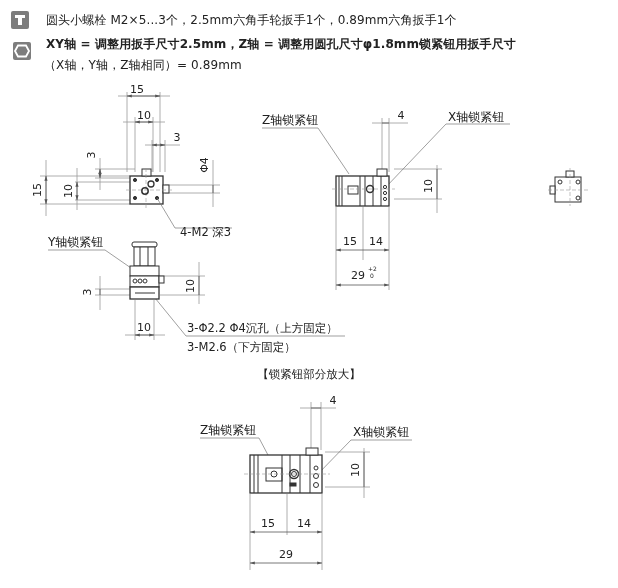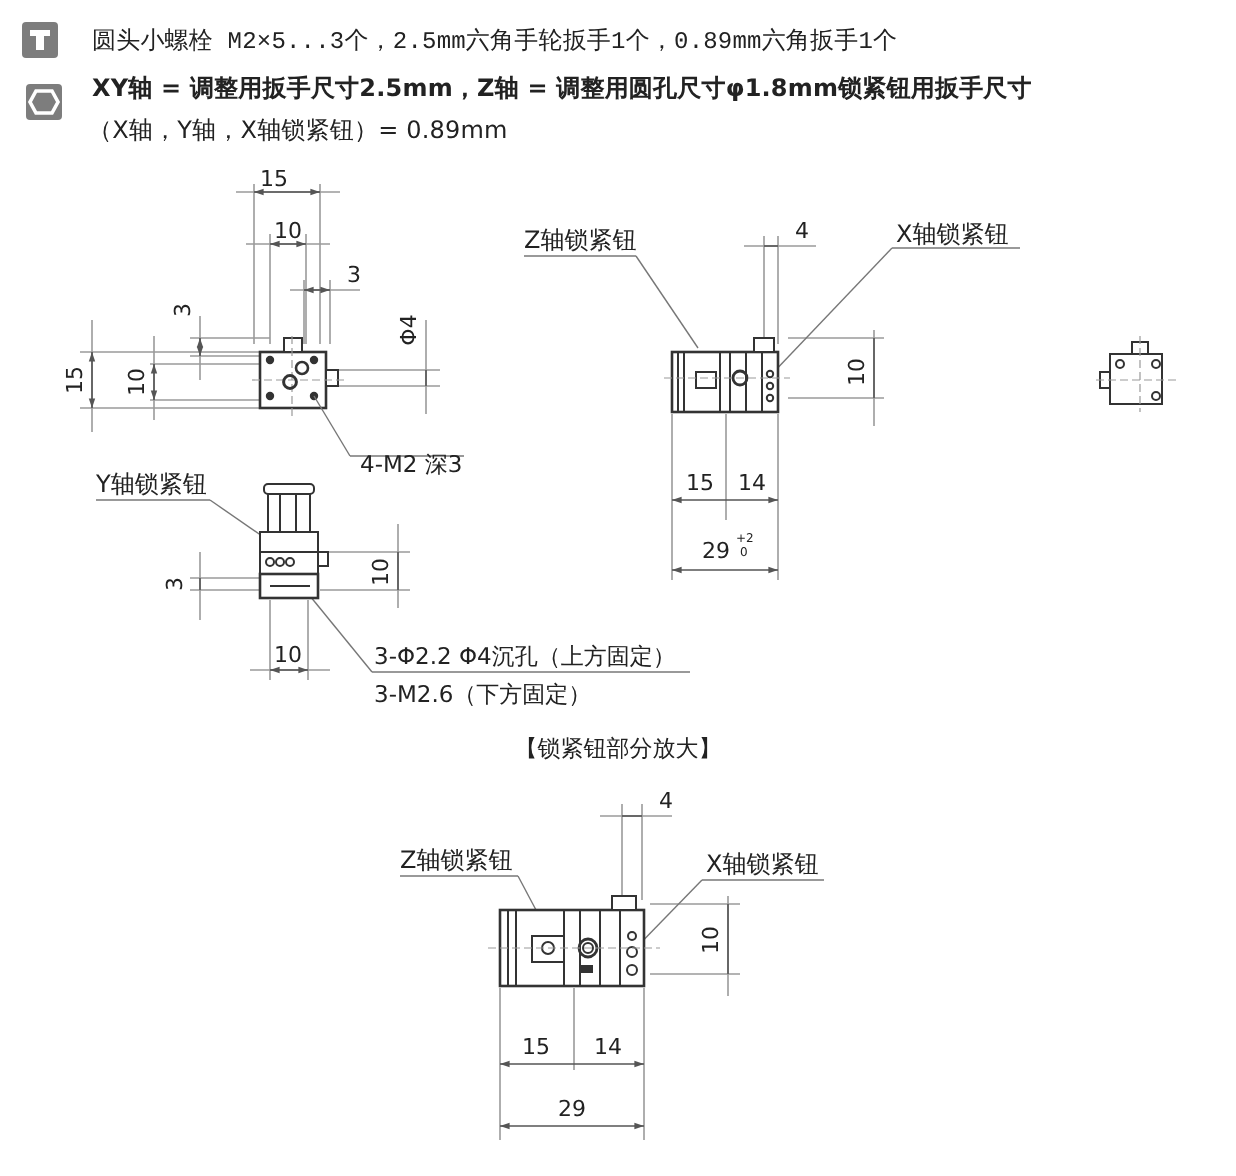--- a/index.html
+++ b/index.html
@@ -12,29 +12,29 @@
 </style>
 </head>
 <body>
 
 <div class="spec-icon" style="left:11px;top:11px;">
   <svg width="18" height="18" viewBox="0 0 18 18">
     <rect x="4" y="4" width="10" height="3" fill="#fff"></rect>
     <rect x="7" y="7" width="4" height="7" fill="#fff"></rect>
   </svg>
 </div>
-<div class="spec-text" style="left:46px;top:12px;font-family:Liberation Mono, monospace;">圆头小螺栓 M2×5...3个，2.5mm六角手轮扳手1个，0.89mm六角扳手1个</div>
+<div class="spec-text" style="left:46px;top:12px;">圆头小螺栓 M2×5...3个，2.5mm六角手轮扳手1个，0.89mm六角扳手1个</div>
 
 <div class="spec-icon" style="left:13px;top:42px;">
   <svg width="18" height="18" viewBox="0 0 18 18">
     <polygon points="5,3.5 13,3.5 16,9 13,14.5 5,14.5 2,9" fill="none" stroke="#fff" stroke-width="1.8"></polygon>
   </svg>
 </div>
 <div class="spec-text" style="left:46px;top:36px;font-weight:bold;">XY轴 = 调整用扳手尺寸2.5mm，Z轴 = 调整用圆孔尺寸φ1.8mm锁紧钮用扳手尺寸</div>
-<div class="spec-text" style="left:44px;top:57px;">（X轴，Y轴，X轴锁紧钮）= 0.89mm</div>
+<div class="spec-text" style="left:44px;top:57px;">（X轴，Y轴，Z轴相同）= 0.89mm</div>
 
 <svg class="drawing" width="618" height="588" viewBox="0 0 618 588">
   <defs>
     <marker id="arr" viewBox="0 0 6 6" refX="6" refY="3" markerWidth="6" markerHeight="6" orient="auto-start-reverse">
       <path d="M0,1 L6,3 L0,5 z" fill="#555"></path>
     </marker>
   </defs>
 
   <g stroke="#9a9a9a" stroke-width="0.8" fill="none">
 

